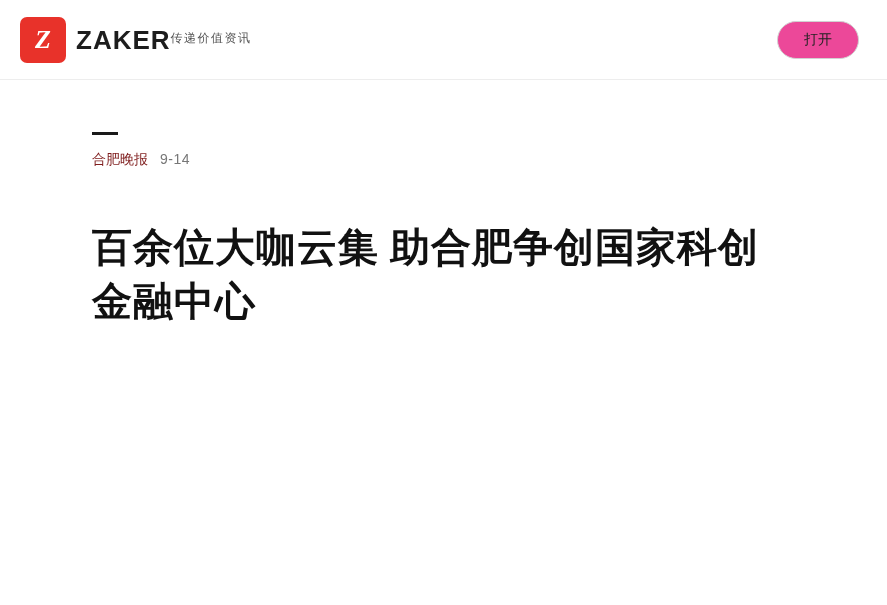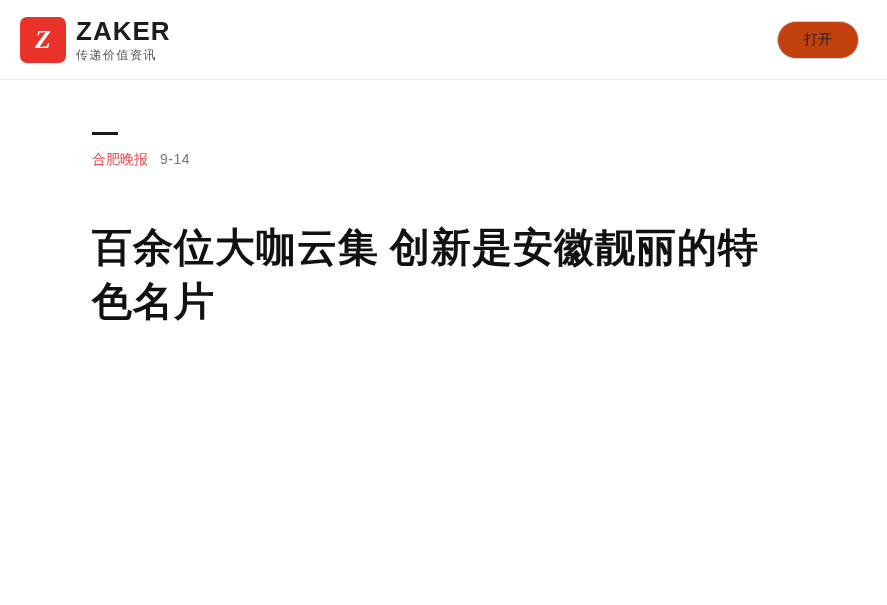--- a/index.html
+++ b/index.html
@@ -48,40 +48,40 @@
     justify-content: center;
     color: #ffffff;
     font-size: 26px;
     font-weight: bold;
     font-style: italic;
     font-family: "Liberation Serif", serif;
     letter-spacing: 0;
   }
   .brand-text {
     display: flex;
-    flex-direction: column;
+    flex-direction: row;
     justify-content: center;
     line-height: 1;
   }
   .brand-name {
     font-size: 26px;
     font-weight: bold;
     letter-spacing: 1px;
     color: #1d1d1d;
     font-family: "Liberation Sans", sans-serif;
   }
   .brand-slogan {
     font-size: 12px;
     color: #555555;
     letter-spacing: 1.5px;
     margin-top: 5px;
   }
   .open-btn {
     border: 1px solid #d2d2d2;
-    background: #c2410c;
+    background: #ec4899;
     border-radius: 20px;
     padding: 9px 26px;
     font-size: 14px;
     color: #222222;
     cursor: pointer;
     font-family: "Liberation Sans", sans-serif;
   }
 
   
   .article {
@@ -94,21 +94,21 @@
     margin-top: 52px;
   }
   .meta {
     margin-top: 16px;
     font-size: 14px;
     color: #4a4a4a;
     display: flex;
     align-items: baseline;
     gap: 12px;
   }
-  .meta .source { color: #ef4444; }
+  .meta .source { color: #7f1d1d; }
   .meta .date { color: #777777; letter-spacing: .5px; }
 
   .headline {
     margin-top: 52px;
     font-size: 40px;
     line-height: 1.35;
     font-weight: bold;
     color: #111111;
     font-family: "Liberation Serif", serif;
     letter-spacing: 1px;
@@ -145,15 +145,15 @@
 </div>
 
 <div class="article">
   <div class="rule"></div>
 
   <div class="meta">
     <span class="source">合肥晚报</span>
     <span class="date">9-14</span>
   </div>
 
-  <h1 class="headline">百余位大咖云集 创新是安徽靓丽的特色名片</h1>
+  <h1 class="headline">百余位大咖云集 助合肥争创国家科创金融中心</h1>
 
 </div>
 
 </body></html>

